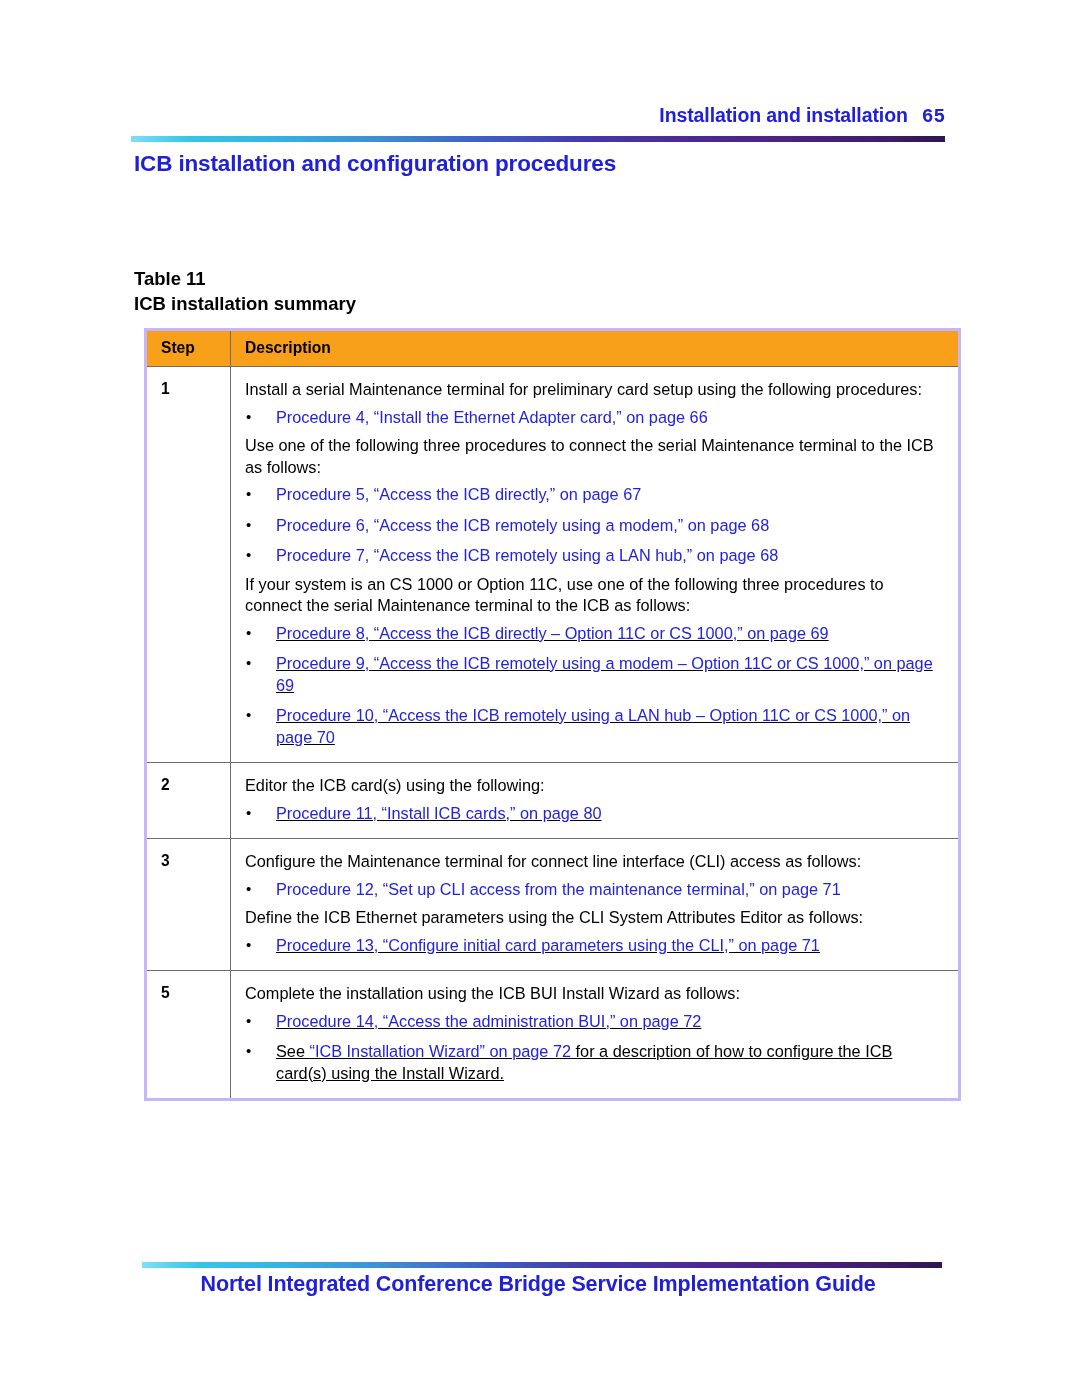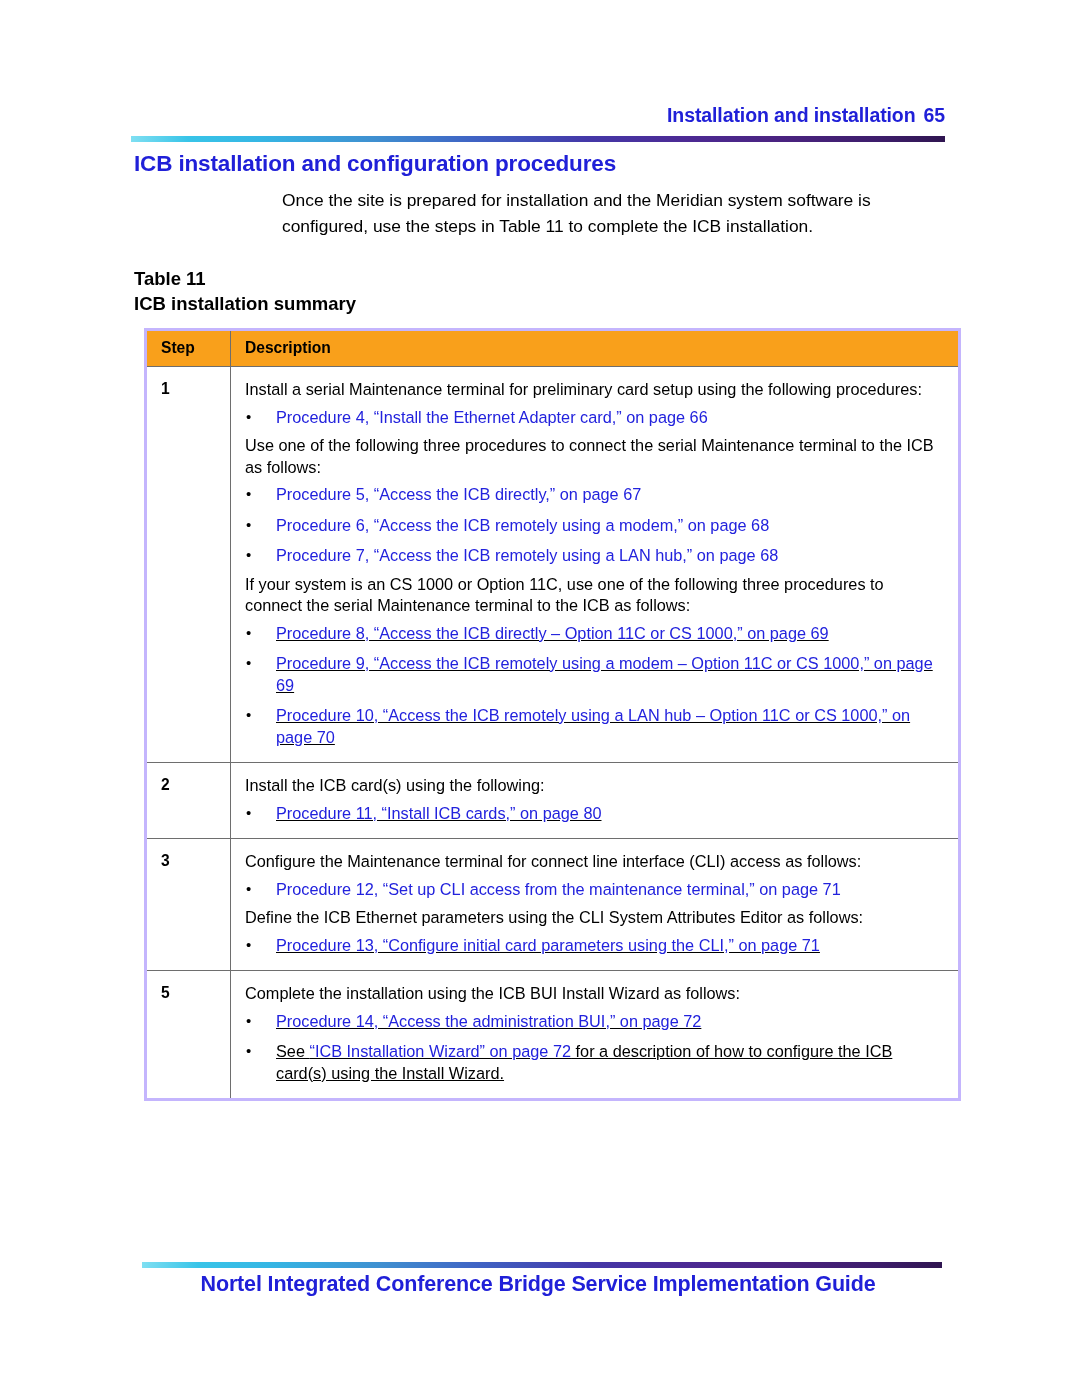--- a/index.html
+++ b/index.html
@@ -31,21 +31,22 @@
     top: 104px;
     width: 814px;
     text-align: right;
     color: #2020d8;
     font-weight: bold;
     font-size: 19.5px;
     letter-spacing: -0.1px;
     white-space: nowrap;
   }
   .running-header .hdr-page {
-    margin-left: 8px;
+    margin-left: 14px;
+    font-family: Liberation Mono, monospace;
   }
 
   .rule-gradient {
     position: absolute;
     height: 6px;
     background: linear-gradient(to right,
         #7fdff2 0%,
         #38c4e8 7%,
         #35b6e4 16%,
         #3f8fd0 30%,
@@ -199,21 +200,20 @@
 <div class="page">
 
   <div class="running-header">
     <span>Installation and installation</span><span class="hdr-page">65</span>
   </div>
 
   <div class="rule-gradient" id="header-rule"></div>
 
   <div class="section-heading">ICB installation and configuration procedures</div>
 
-  <div class="intro">Once the site is prepared for installation and the Meridian system software is configured, use the steps in Table 11 to complete the ICB installation.</div>
 
   <div class="table-caption">
     <span>Table 11</span>
     <span class="cap-line2">ICB installation summary</span>
   </div>
 
   <table class="summary-table">
     <colgroup>
       <col class="col-step">
       <col class="col-desc">
@@ -242,21 +242,21 @@
             <ul class="bullets last">
               <li><span class="link">Procedure 8,  “Access the ICB directly – Option 11C or CS 1000,” on page 69</span></li>
               <li><span class="link">Procedure 9,  “Access the ICB remotely using a modem – Option 11C or CS 1000,” on page 69</span></li>
               <li><span class="link">Procedure 10,  “Access the ICB remotely using a LAN hub – Option 11C or CS 1000,” on page 70</span></li>
             </ul>
           </td>
         </tr>
         <tr>
           <td class="step-cell">2</td>
           <td class="desc-cell">
-            <p class="para">Install the ICB card(s) using the following:</p>
+            <p class="para">Editor the ICB card(s) using the following:</p>
             <ul class="bullets last">
               <li><span class="link">Procedure 11,  “Install ICB cards,” on page 80</span></li>
             </ul>
           </td>
         </tr>
         <tr>
           <td class="step-cell">3</td>
           <td class="desc-cell">
             <p class="para">Configure the Maintenance terminal for connect line interface (CLI) access as follows:</p>
             <ul class="bullets">

